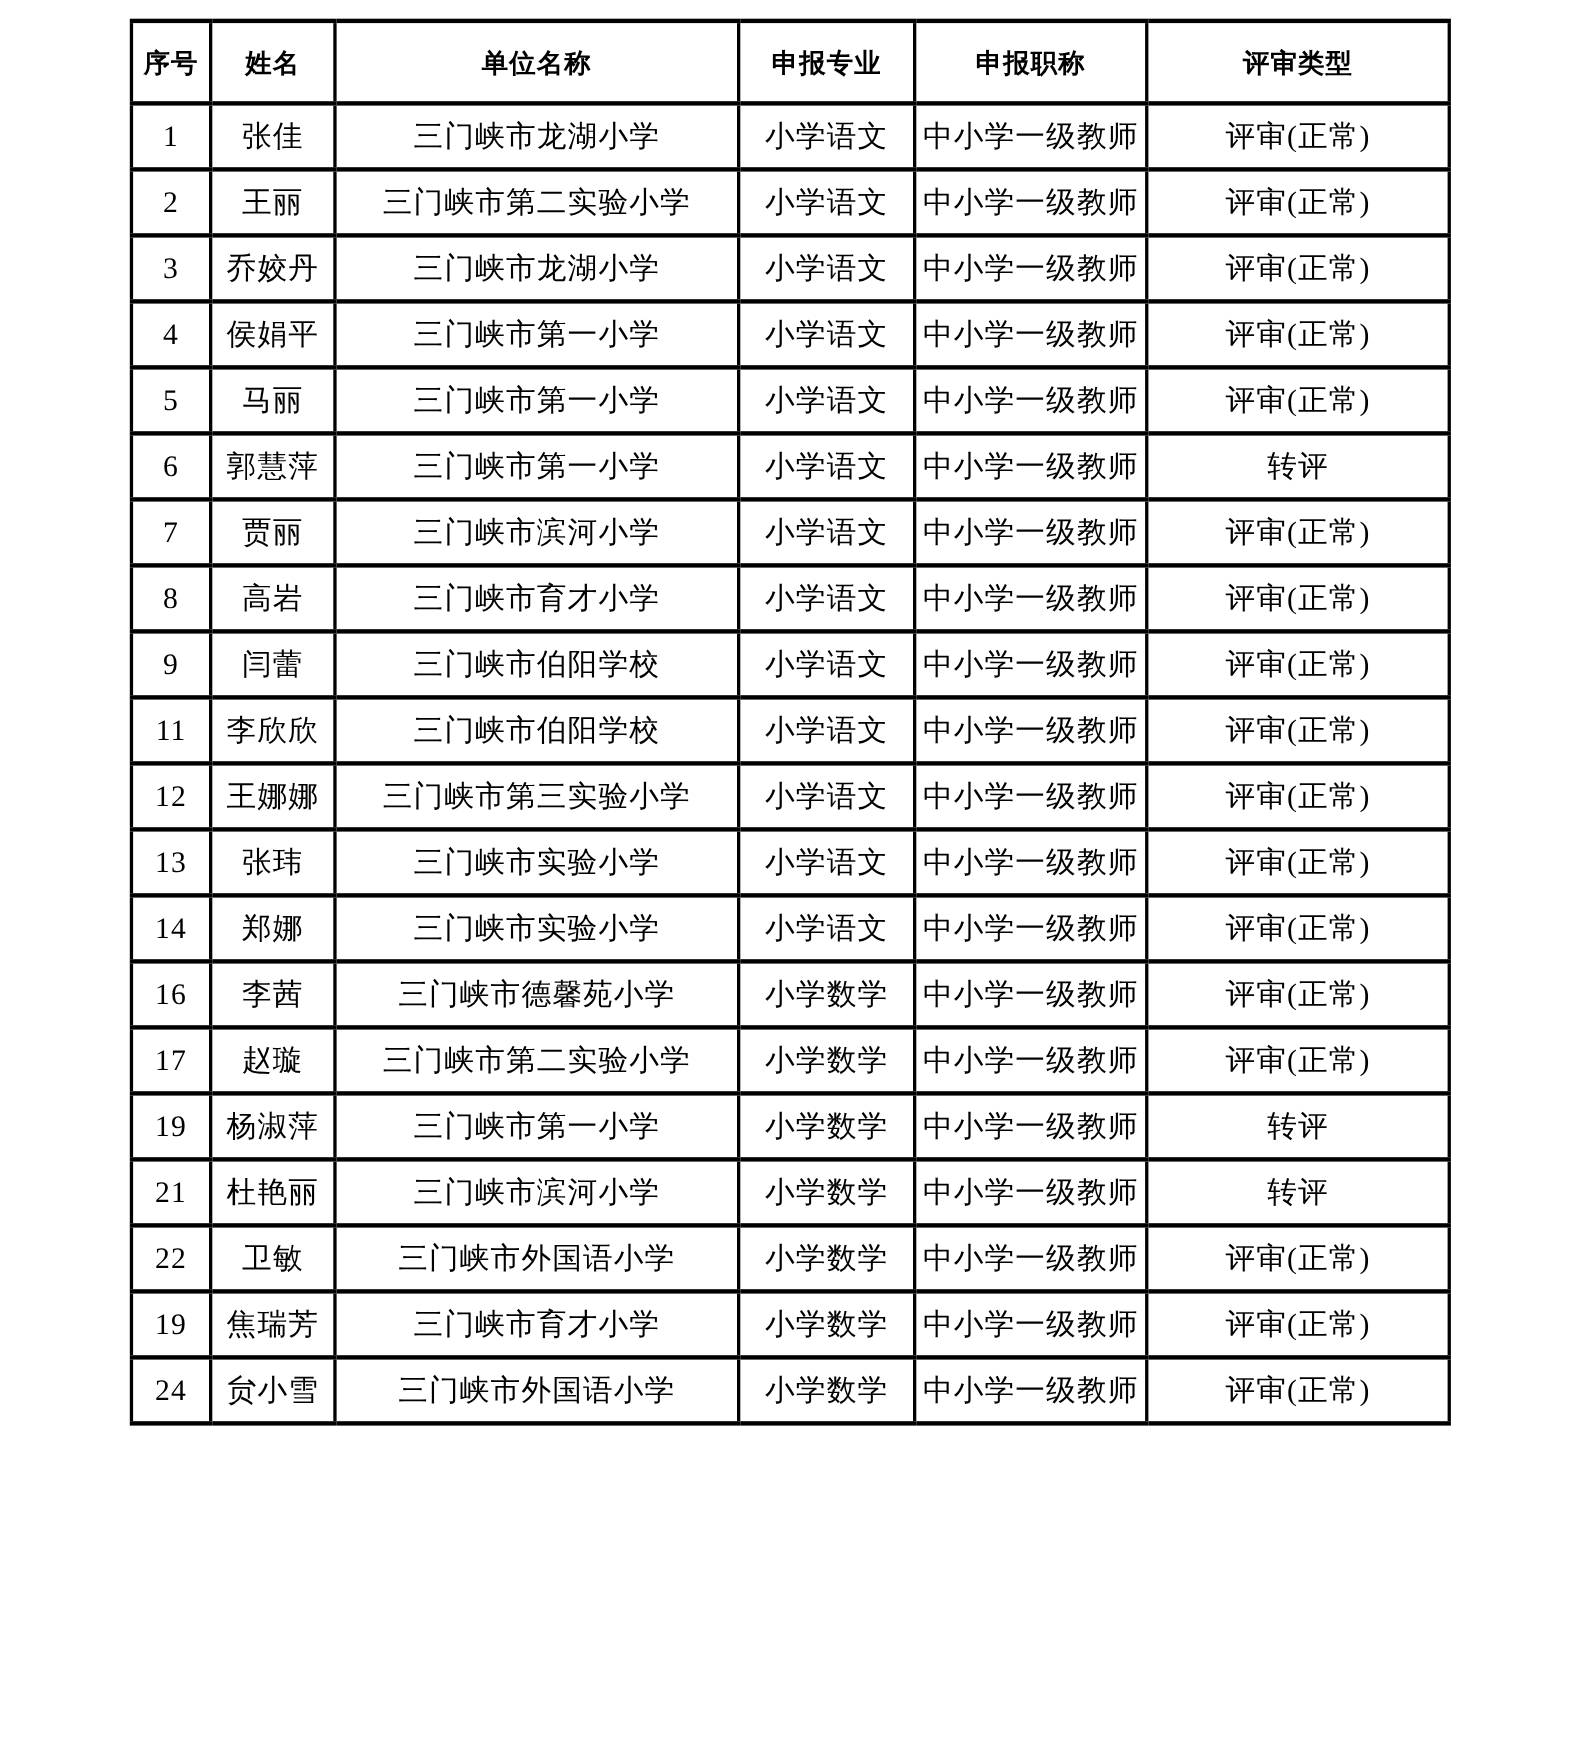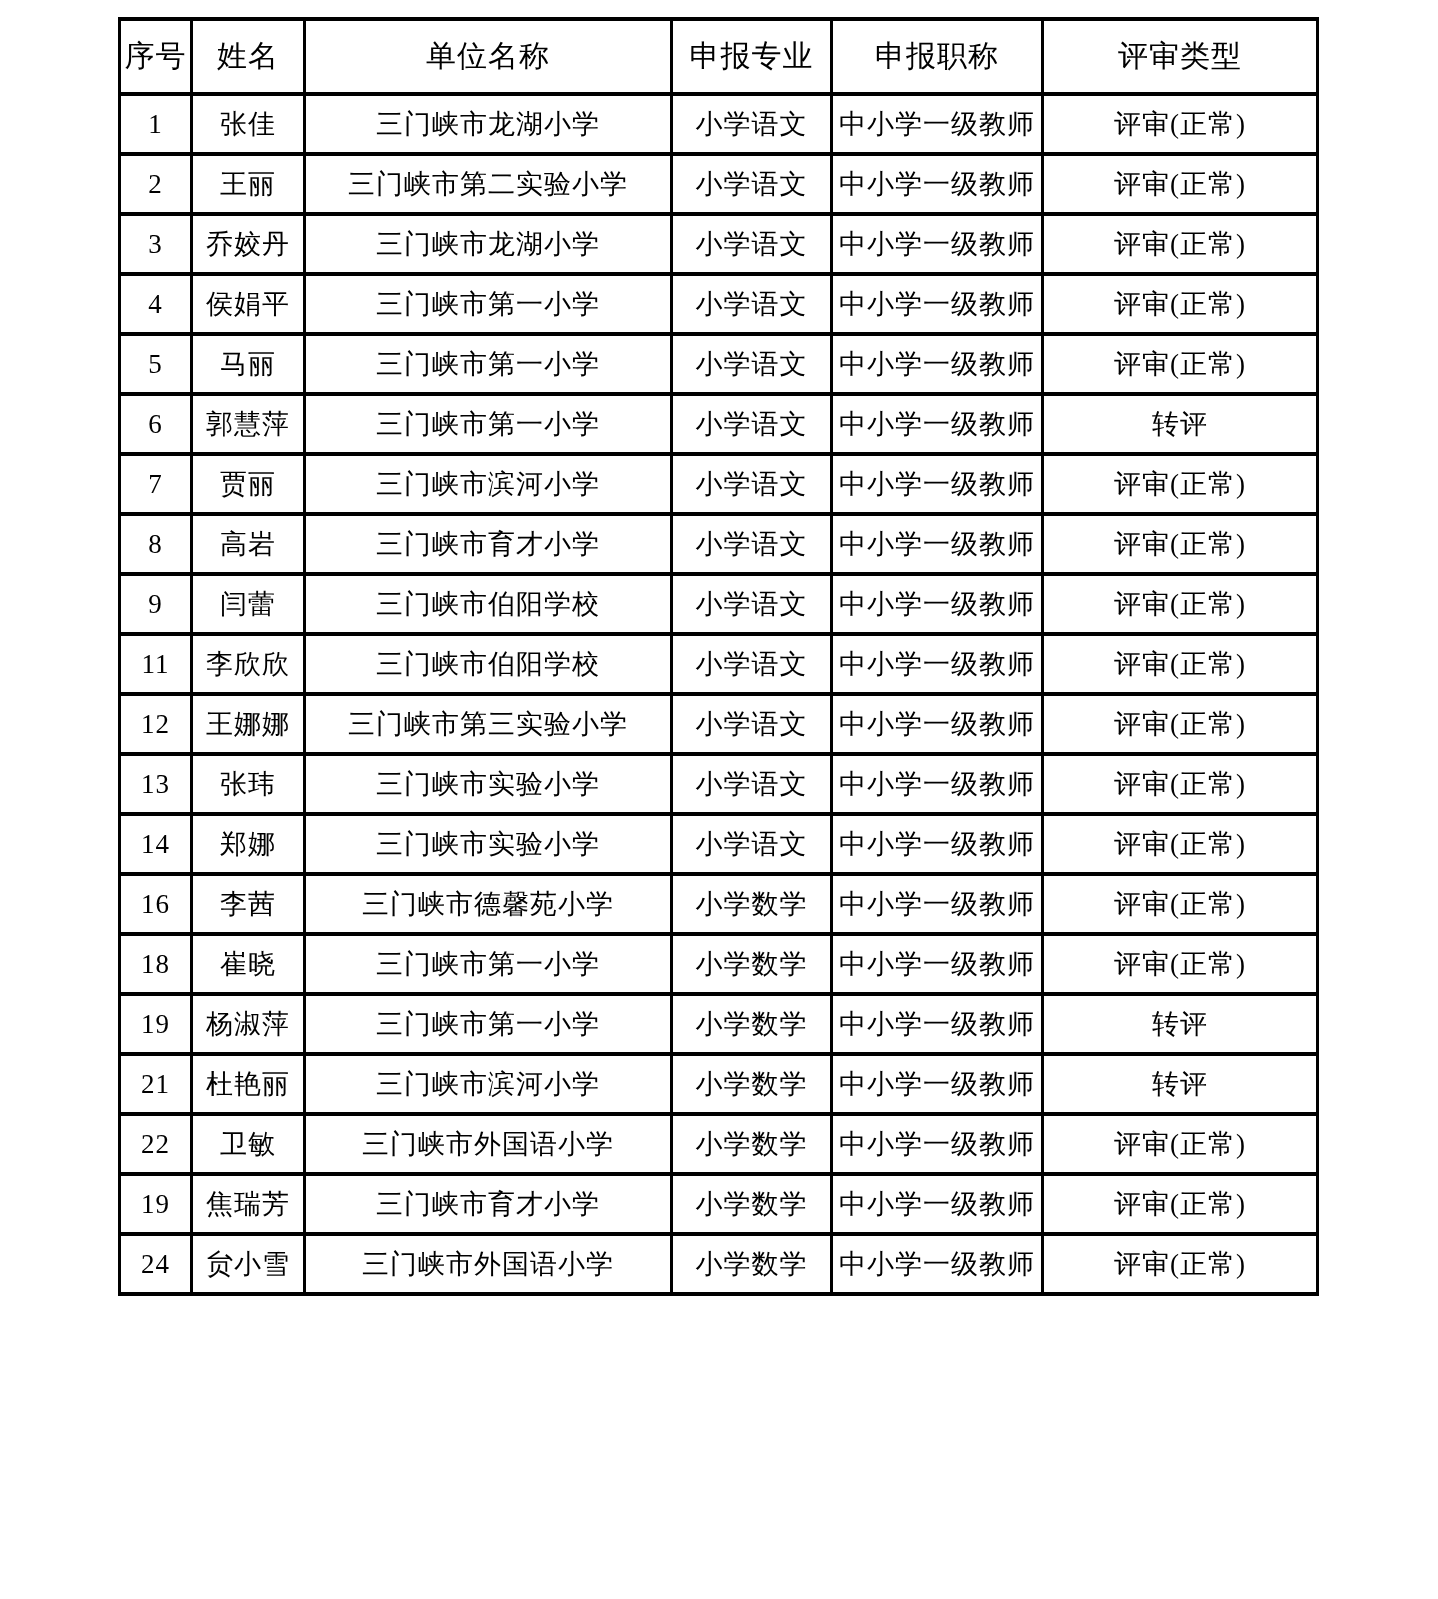--- a/index.html
+++ b/index.html
@@ -29,22 +29,22 @@
     border-top: 4px solid #000000;
     border-bottom: 4px solid #000000;
     text-align: center;
     vertical-align: middle;
     padding: 0;
     overflow: hidden;
     white-space: nowrap;
   }
   .roster thead th {
     height: 71px;
-    font-size: 30px;
-    font-weight: normal;
+    font-size: 24px;
+    font-weight: bold;
     letter-spacing: 1px;
   }
   .roster tbody td {
     height: 56px;
     font-size: 27px;
     font-weight: normal;
     letter-spacing: 1px;
   }
   col.c-index { width: 72px; }
   col.c-name { width: 113px; }
@@ -198,29 +198,29 @@
 
   <tr>
     <td>16</td>
     <td>李茜</td>
     <td>三门峡市德馨苑小学</td>
     <td>小学数学</td>
     <td>中小学一级教师</td>
     <td>评审(正常)</td>
   </tr>
 
-
-  <tr>
-    <td>18</td>
-    <td>崔晓</td>
-    <td>三门峡市第一小学</td>
-    <td>小学数学</td>
-    <td>中小学一级教师</td>
-    <td>评审(正常)</td>
-  </tr>
+  <tr>
+    <td>17</td>
+    <td>赵璇</td>
+    <td>三门峡市第二实验小学</td>
+    <td>小学数学</td>
+    <td>中小学一级教师</td>
+    <td>评审(正常)</td>
+  </tr>
+
 
   <tr>
     <td>19</td>
     <td>杨淑萍</td>
     <td>三门峡市第一小学</td>
     <td>小学数学</td>
     <td>中小学一级教师</td>
     <td>转评</td>
   </tr>
 

